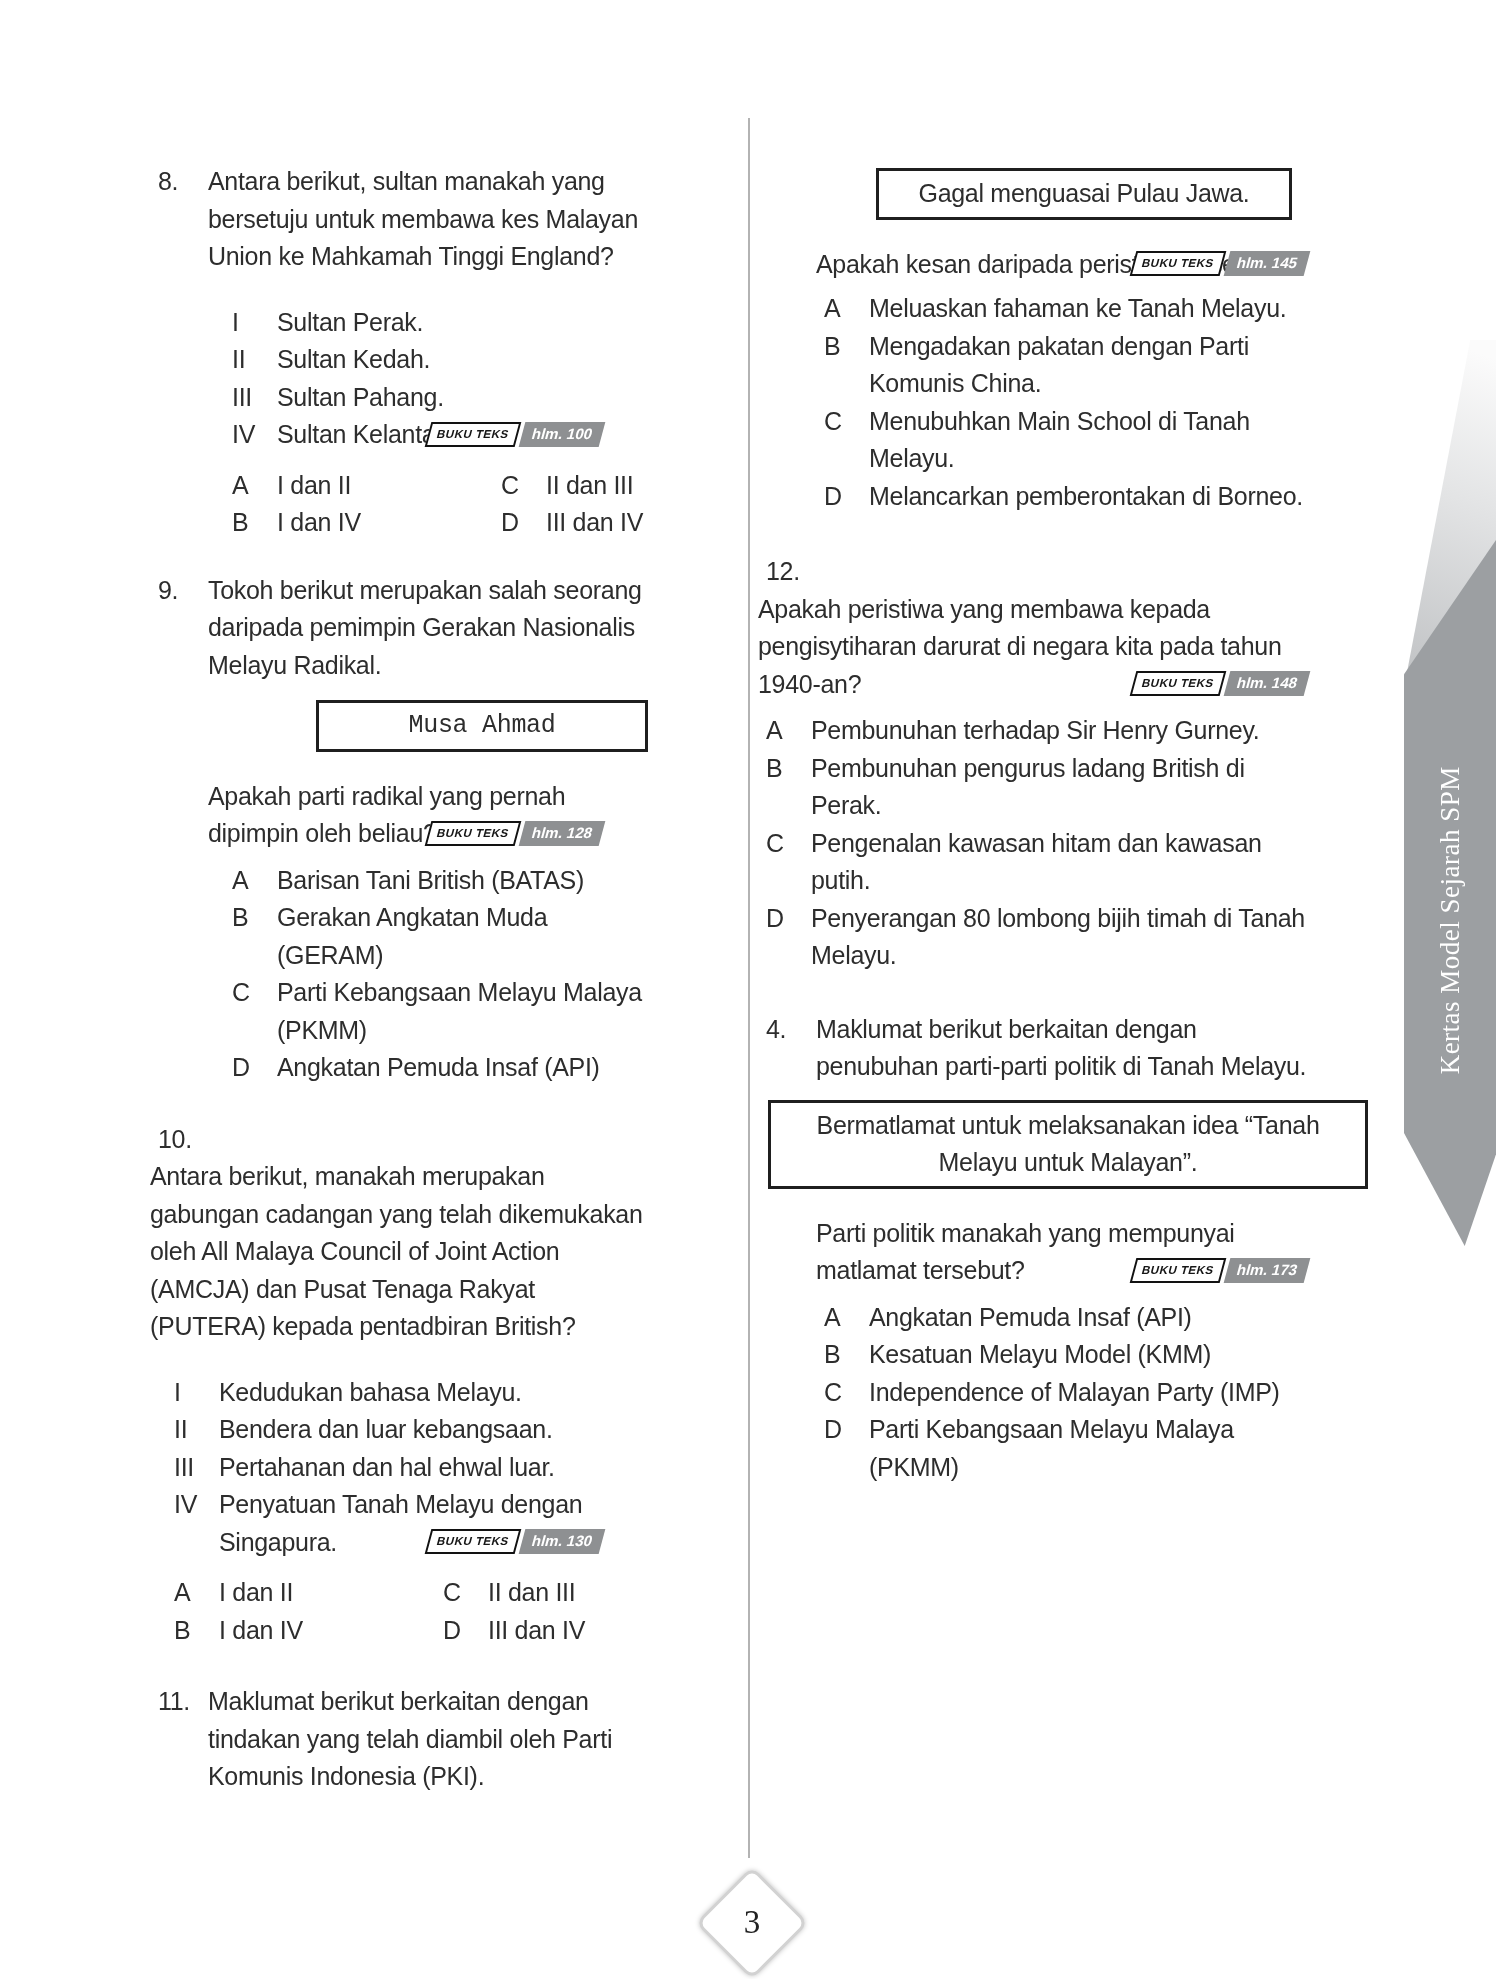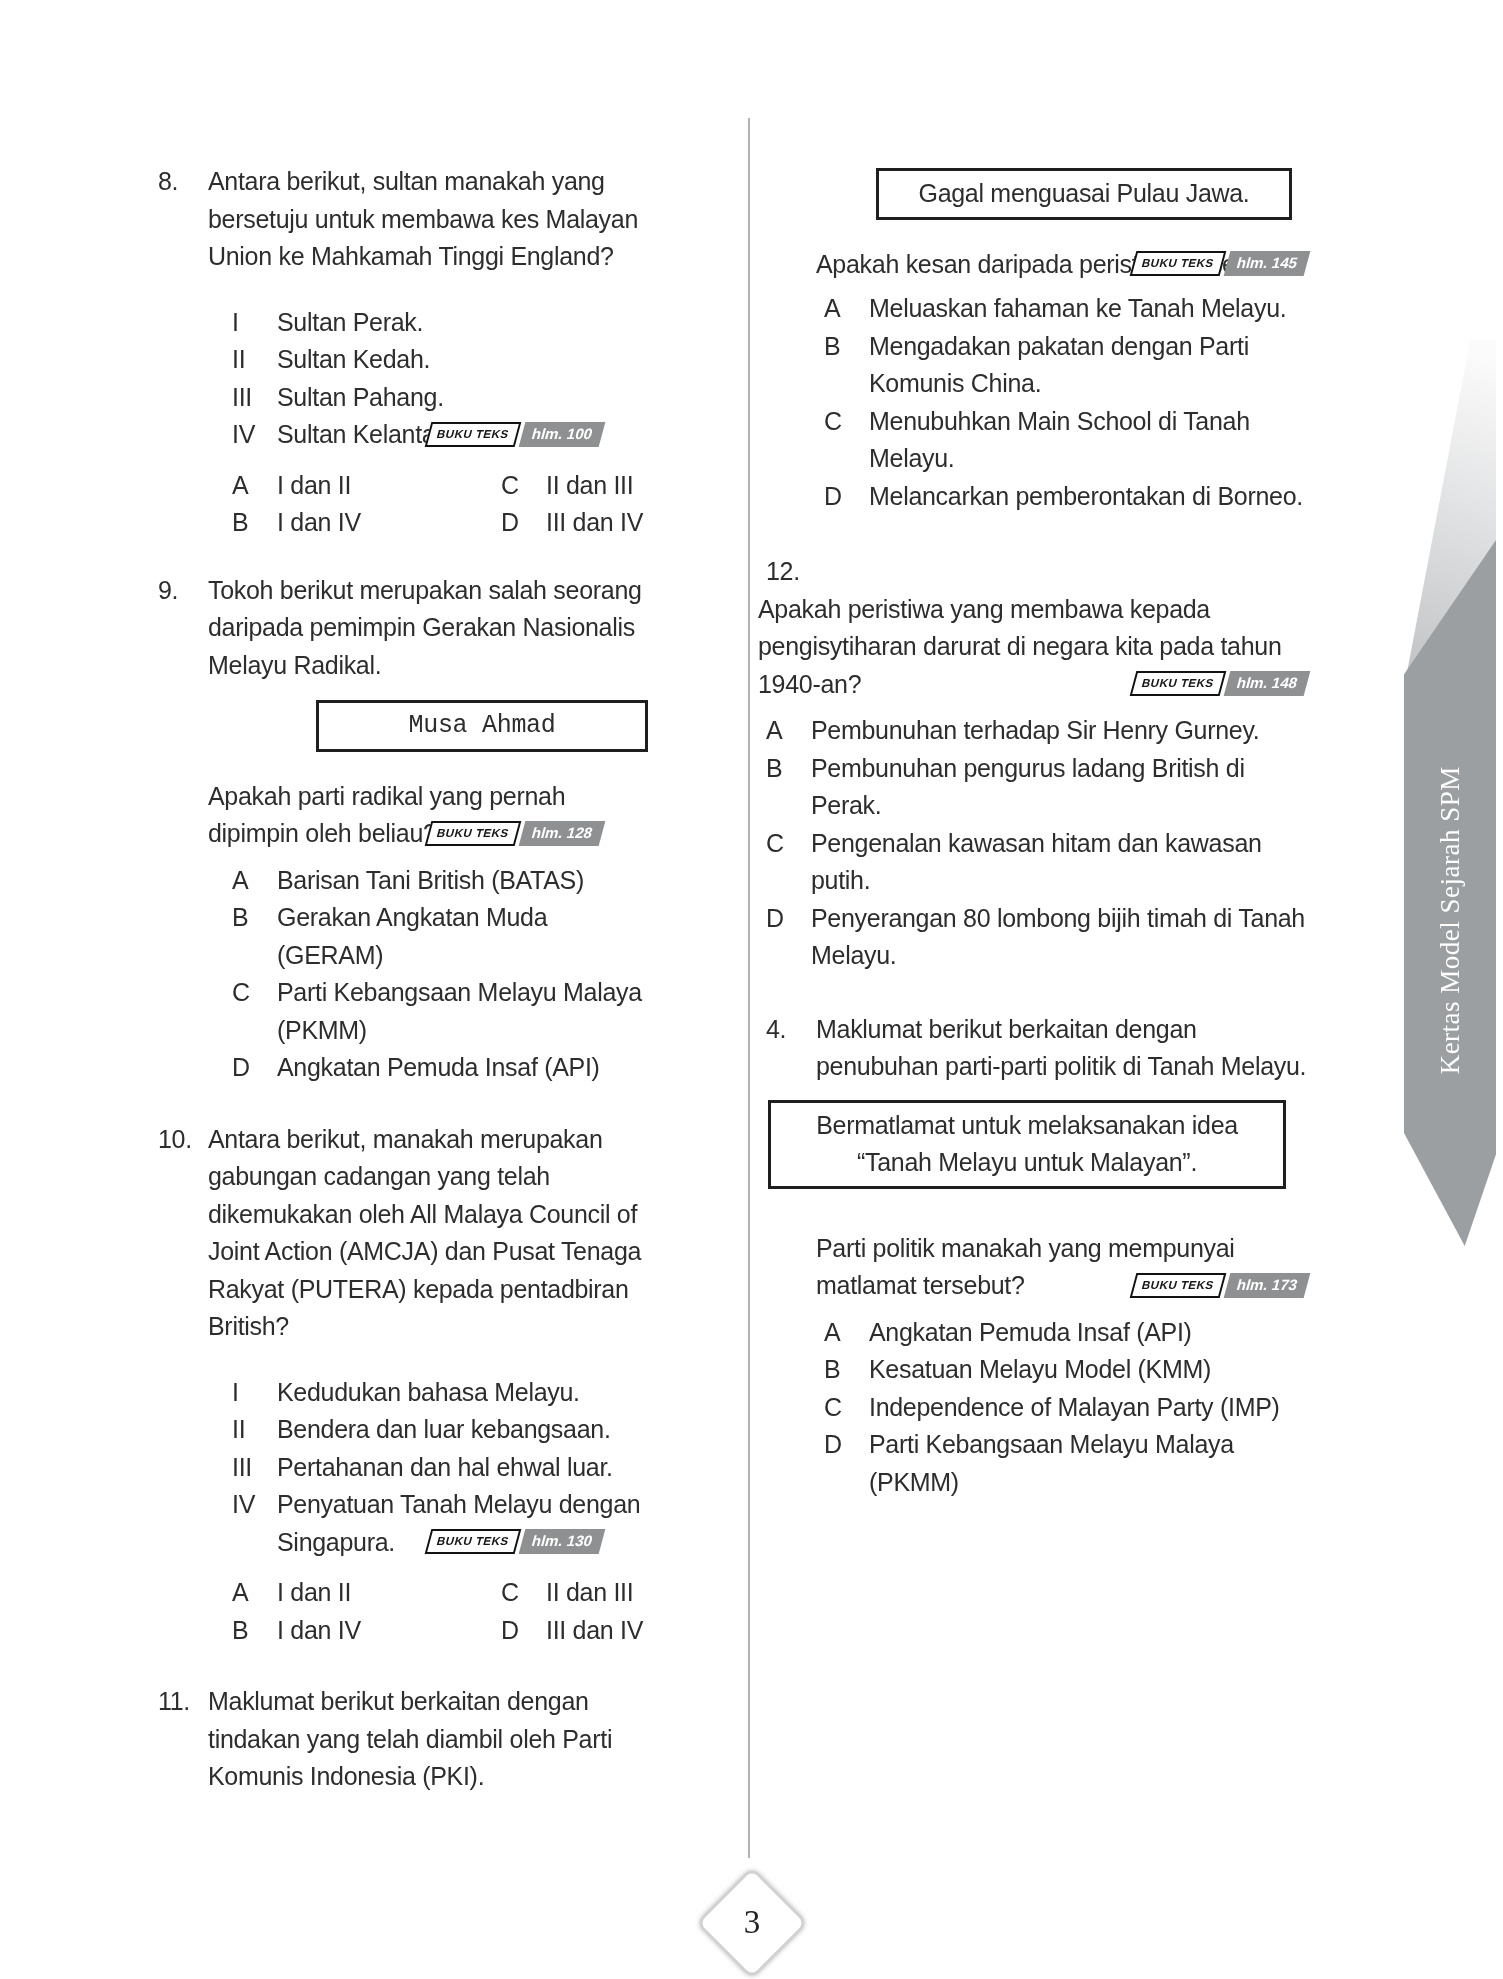--- a/index.html
+++ b/index.html
@@ -39,26 +39,26 @@
   }
   .badge-right {
     display:flex; align-items:center; background:#8e9092; color:#ffffff;
     transform:skewX(-15deg); padding:0 10px; margin-left:4px;
     font-size:15px; font-weight:bold; letter-spacing:0;
   }
 
   .infobox { border:3px solid #1f1f1f; text-align:center; padding:4px 20px; box-sizing:border-box; }
   .box-q9  { width:332px; margin:16px 0 26px 108px;font-family:Liberation Mono, monospace; }
   .box-q11 { width:416px; margin:0 0 0 60px; }
-  .box-q13 { width:518px; margin:14px 0 15px -48px; }
+  .box-q13 { width:600px; margin:14px 0 0 -48px; }
 
   .stem2 { margin-top:26px; }
   .mb-q8  { margin-bottom:30px; }
   .mb-q9  { margin-bottom:34px; }
-  .mb-q10 { margin-bottom:34px; }
+  .mb-q10 { margin-bottom:34px;flex-direction:column; }
   .mb-q11c{ margin-bottom:38px; }
   .mb-q12 { margin-bottom:36px;flex-direction:column; }
   .gap-after-badge { margin-top:14px; }
 
   
   .ribbon-light {
     position:absolute; left:1404px; top:340px; width:92px; height:348px;
     background:linear-gradient(200deg,#fbfbfb 5%,#e3e4e5 45%,#c2c4c6 95%);
     clip-path:polygon(72% 0, 100% 0, 100% 100%, 0 100%);
   }

